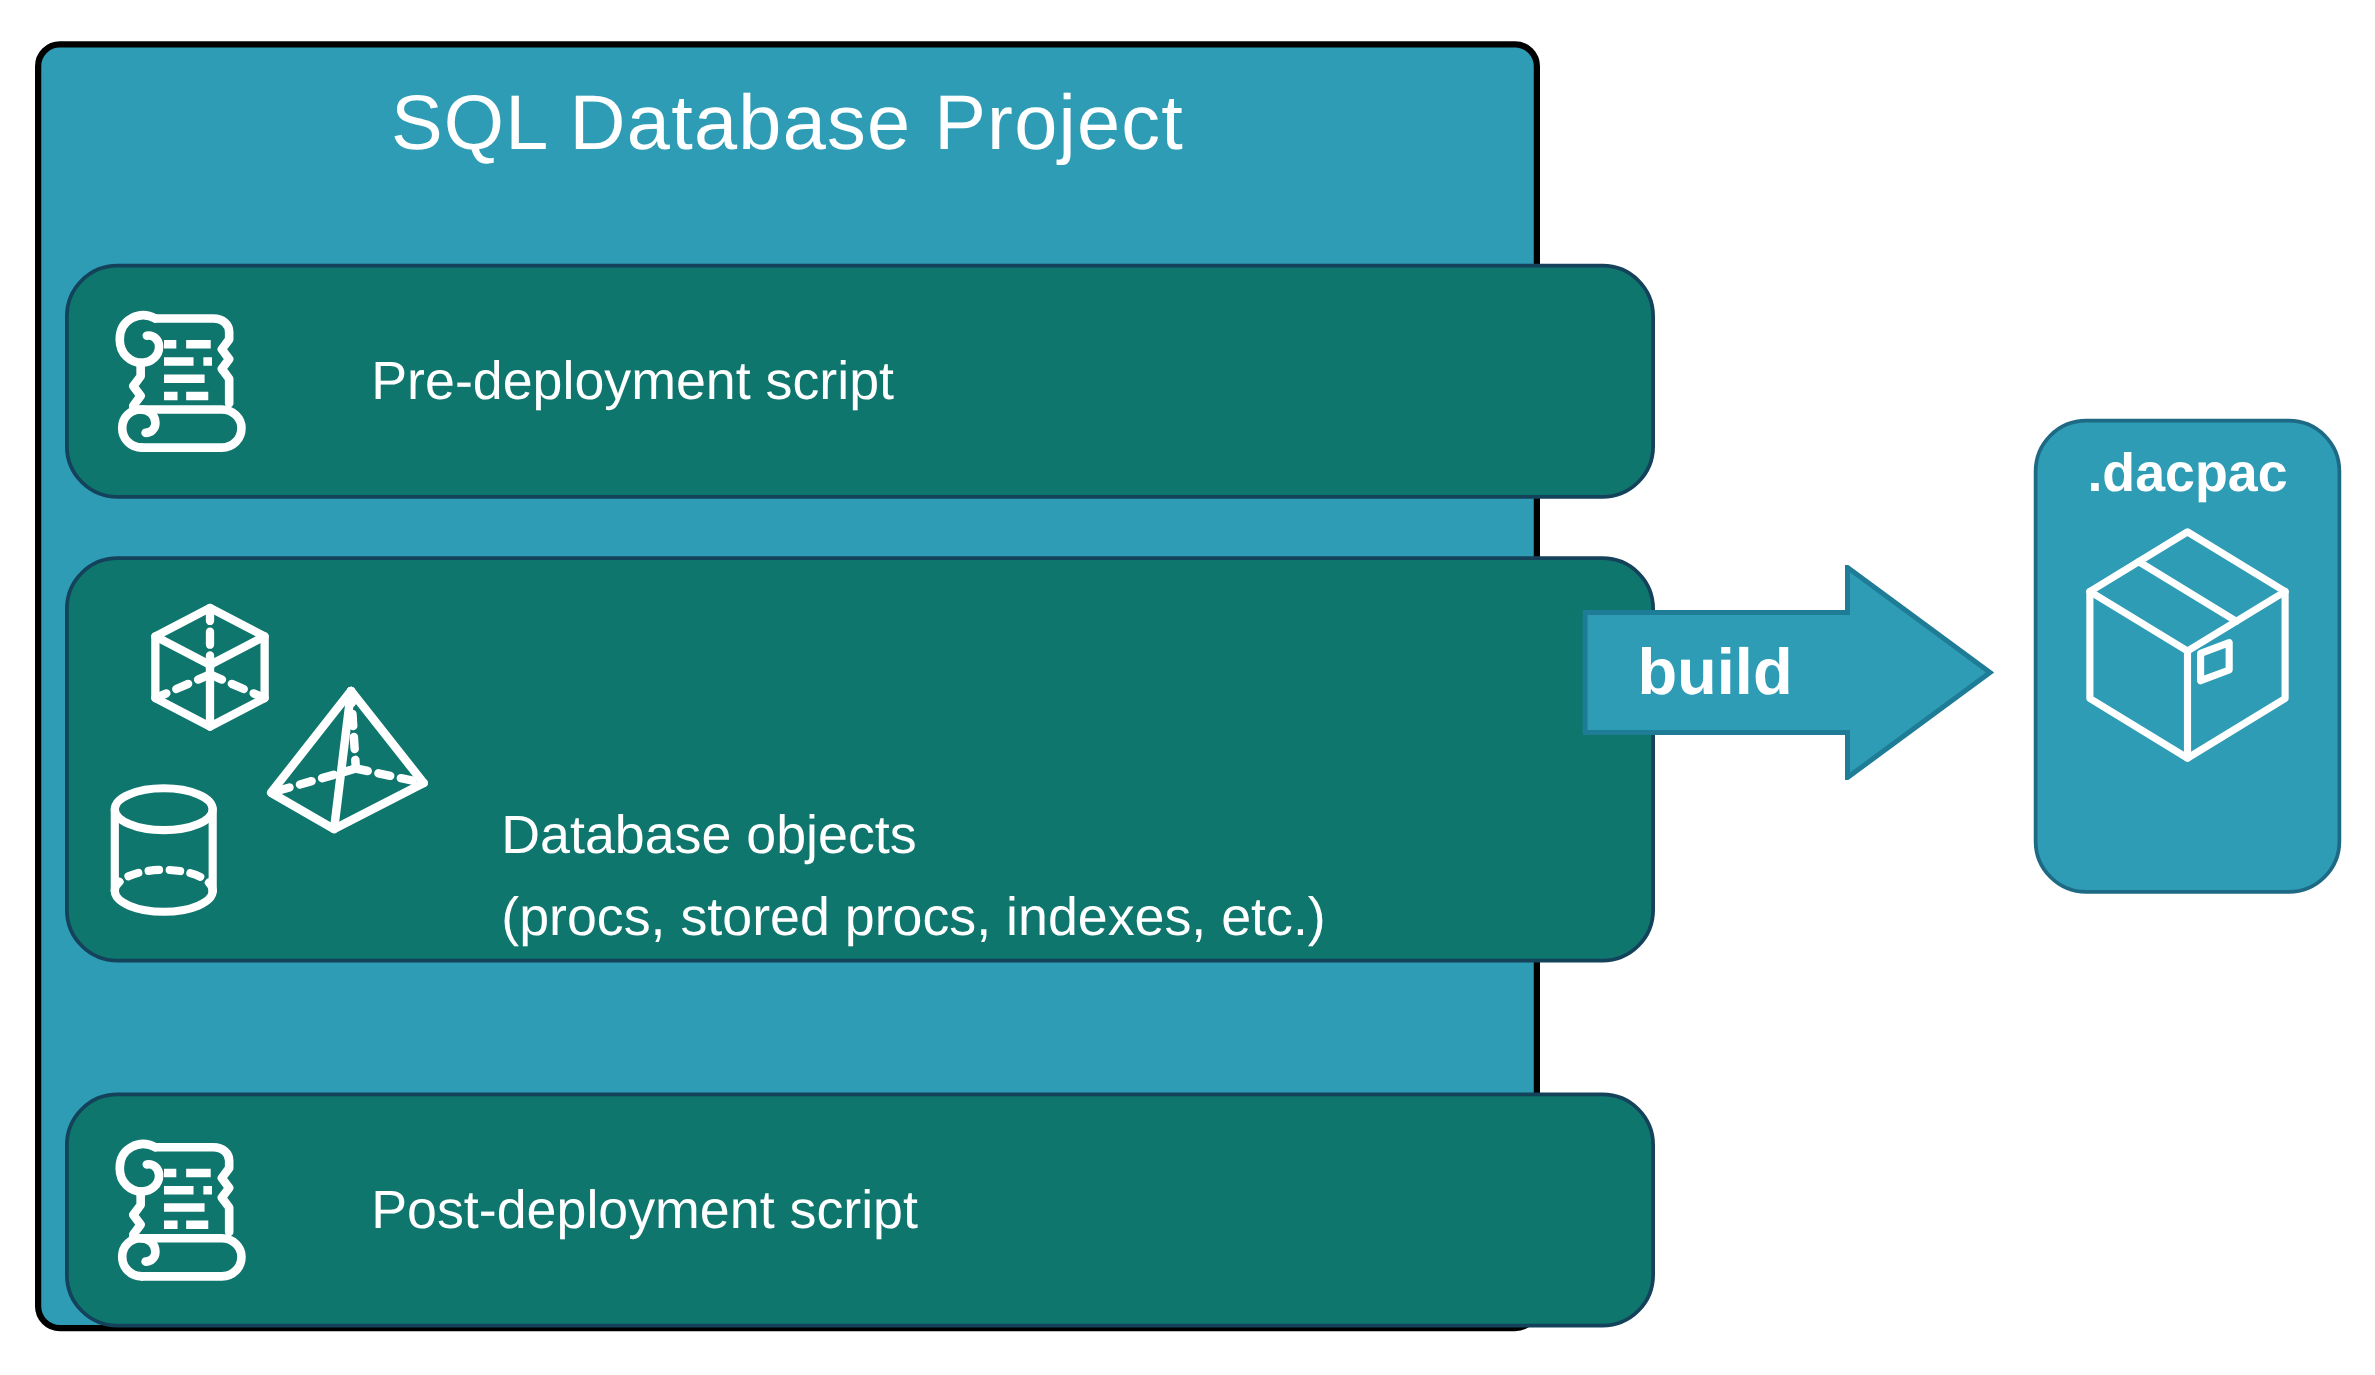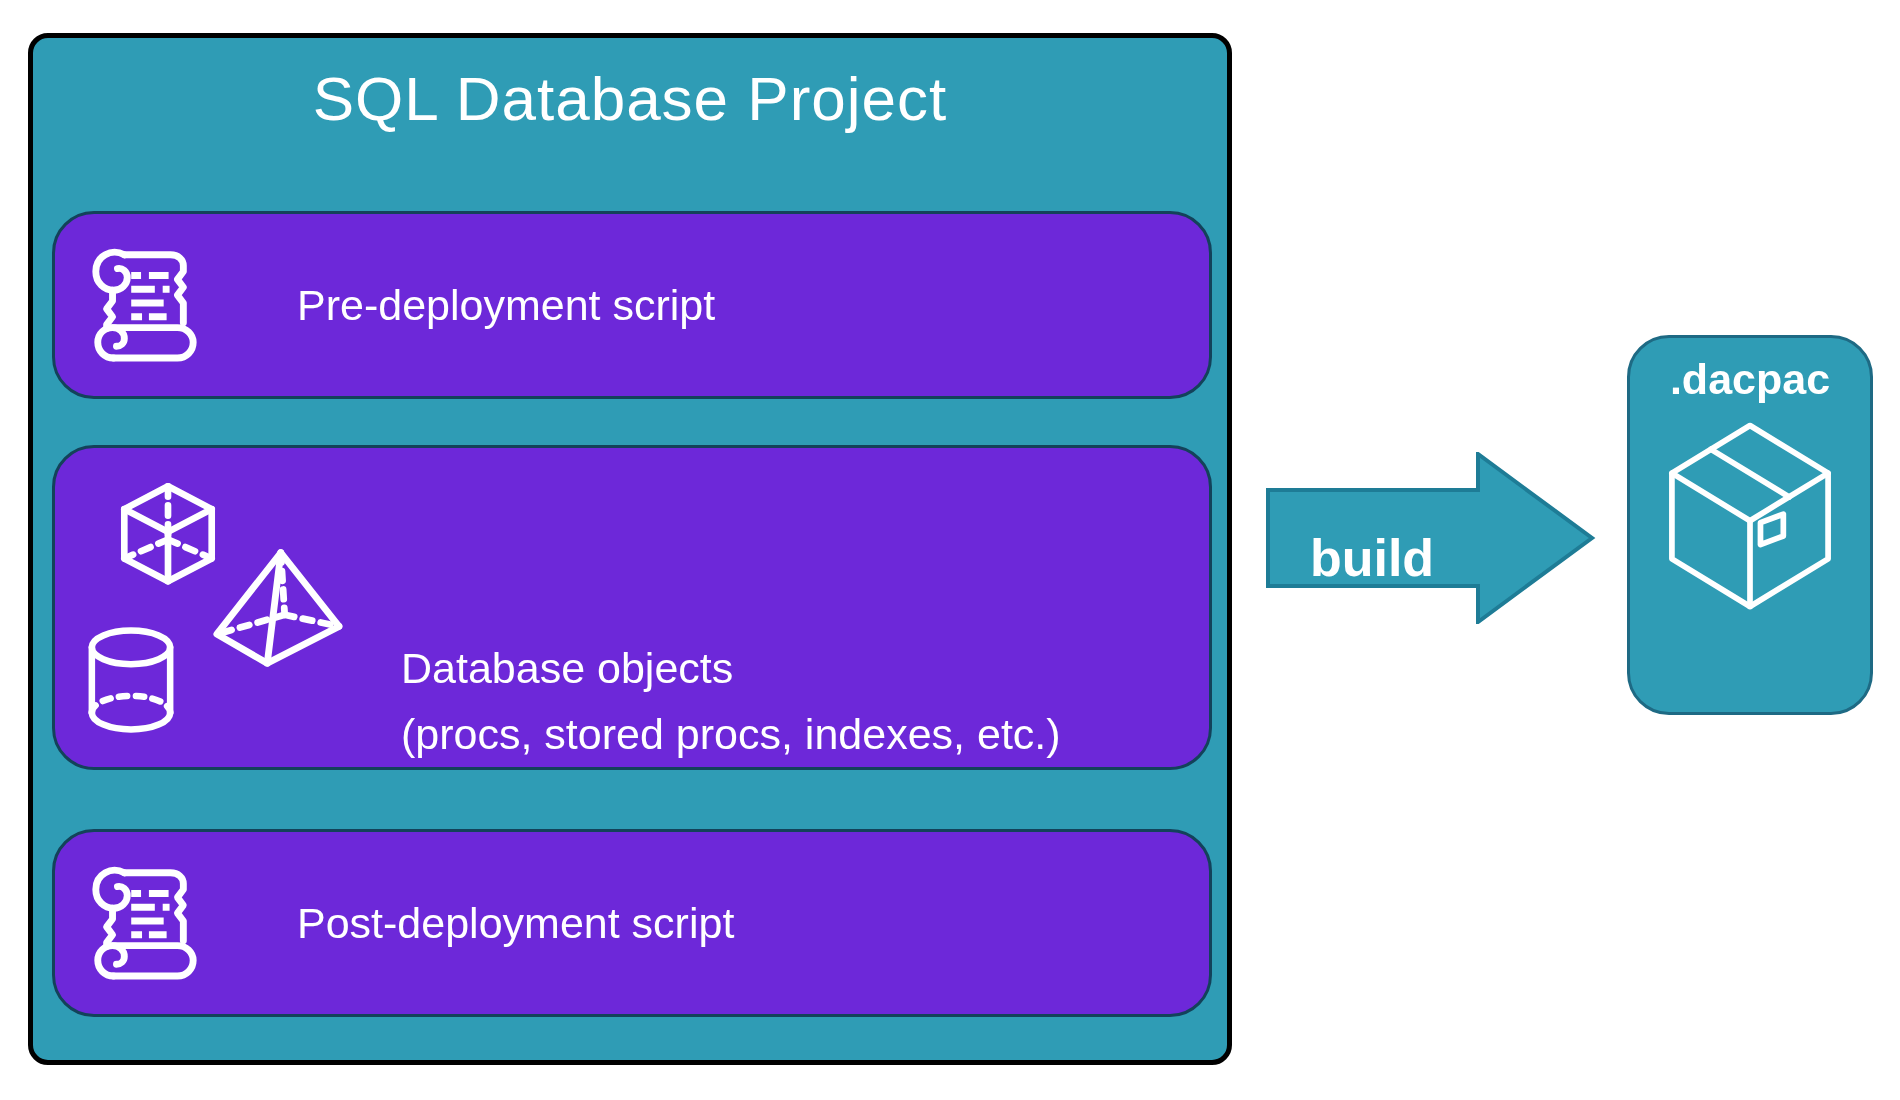--- a/index.html
+++ b/index.html
@@ -13,44 +13,44 @@
     box-sizing:border-box;background:#2F9CB5;border:5px solid #000000;
     border-radius:20px;
   }
   .project-title{
     position:absolute;left:0;top:24px;width:100%;
     text-align:center;color:#ffffff;font-size:62px;font-weight:400;
     letter-spacing:1px;line-height:1.2;
   }
   
   .panel{
-    position:absolute;left:19px;width:1160px;
-    box-sizing:border-box;background:#6d28d9;border:3px solid #13425A;
+    position:absolute;left:19px;width:1272px;
+    box-sizing:border-box;background:#0f766e;border:3px solid #13425A;
     border-radius:42px;
   }
   .panel-pre{top:173px;height:188px;}
   .panel-objects{top:407px;height:325px;}
-  .panel-post{top:791px;height:188px;}
+  .panel-post{top:836px;height:188px;}
   .panel-label{
     position:absolute;left:242px;top:0;height:100%;
     display:flex;align-items:center;color:#ffffff;font-size:43px;line-height:66px;
     white-space:nowrap;
   }
   .panel-label.two-line{left:346px;flex-direction:column;align-items:flex-start;justify-content:flex-end;}
   .icon{position:absolute;}
   .scroll-1,.scroll-3{left:28px;top:28px;}
   .cube-pos{left:56px;top:25px;}
   .pyramid-pos{left:152px;top:97px;}
   .cylinder-pos{left:29px;top:177px;}
   
   .build-arrow{position:absolute;left:1266px;top:452px;}
   .build-label{
     position:absolute;left:1266px;top:489px;width:212px;height:98px;
     display:flex;align-items:center;justify-content:center;
-    color:#ffffff;font-size:52px;font-weight:700;margin-top:20px;
+    color:#ffffff;font-size:52px;font-weight:700;
   }
   
   .dacpac-box{
     position:absolute;left:1627px;top:335px;width:246px;height:380px;
     box-sizing:border-box;background:#2F9CB5;border:3px solid #1E6A84;
     border-radius:42px;display:flex;flex-direction:column;align-items:center;text-align:center;
   }
   .dacpac-label{
     margin-top:16px;color:#ffffff;font-size:43px;font-weight:700;line-height:50px;
   }

